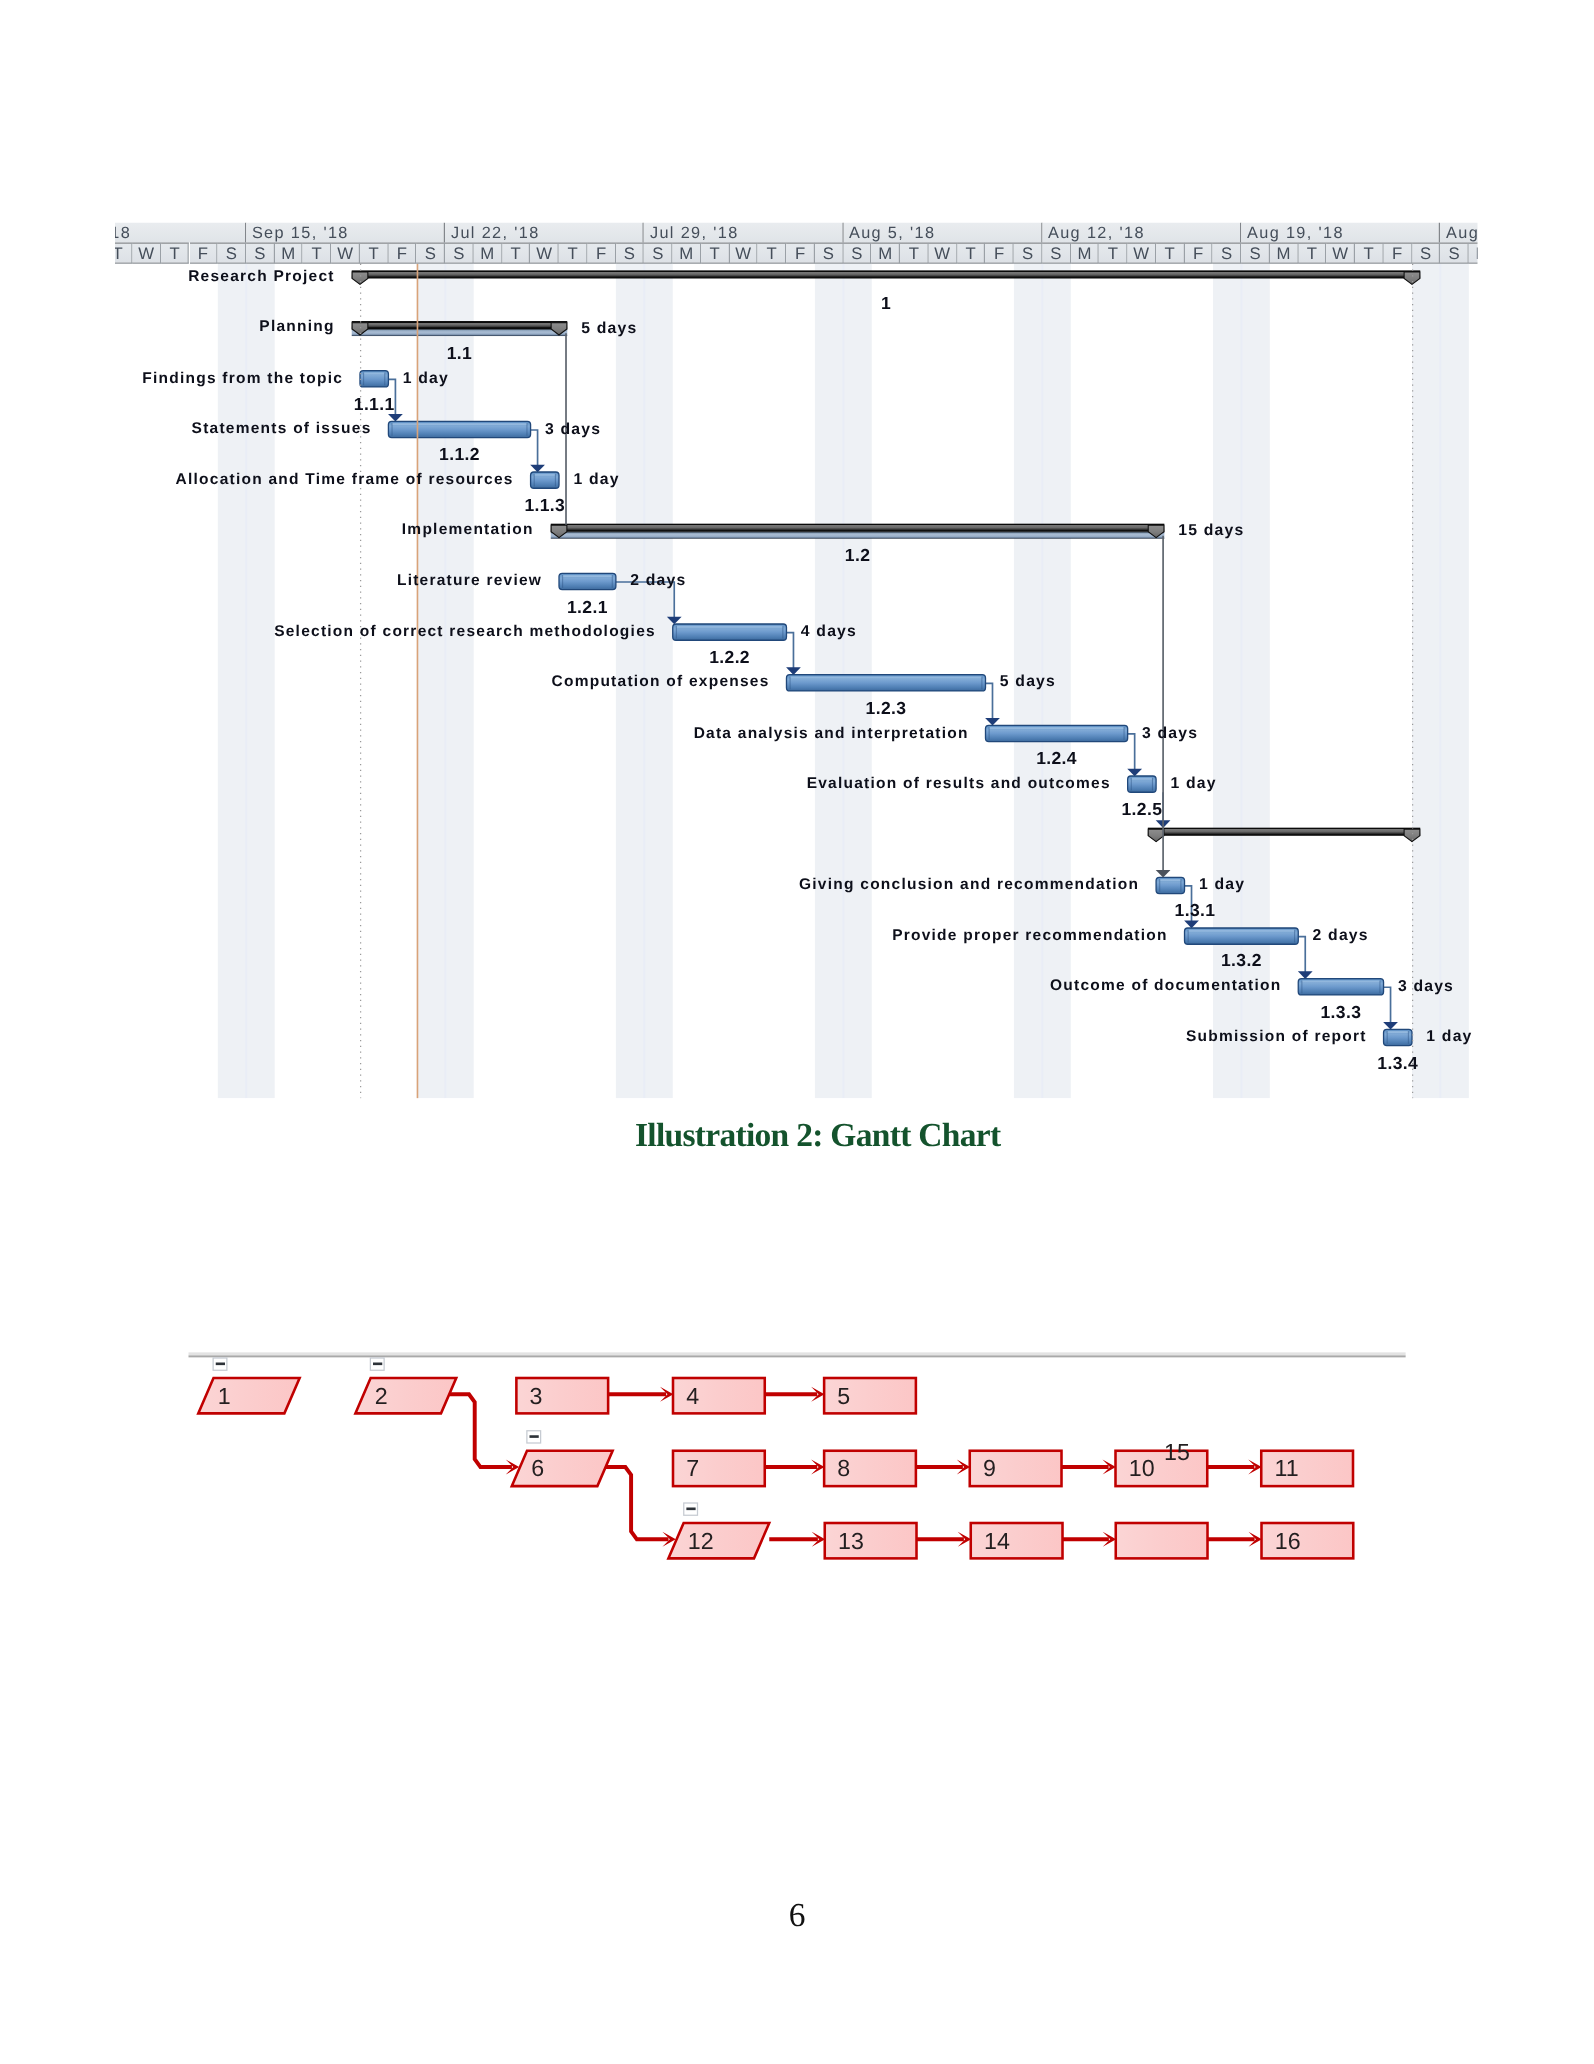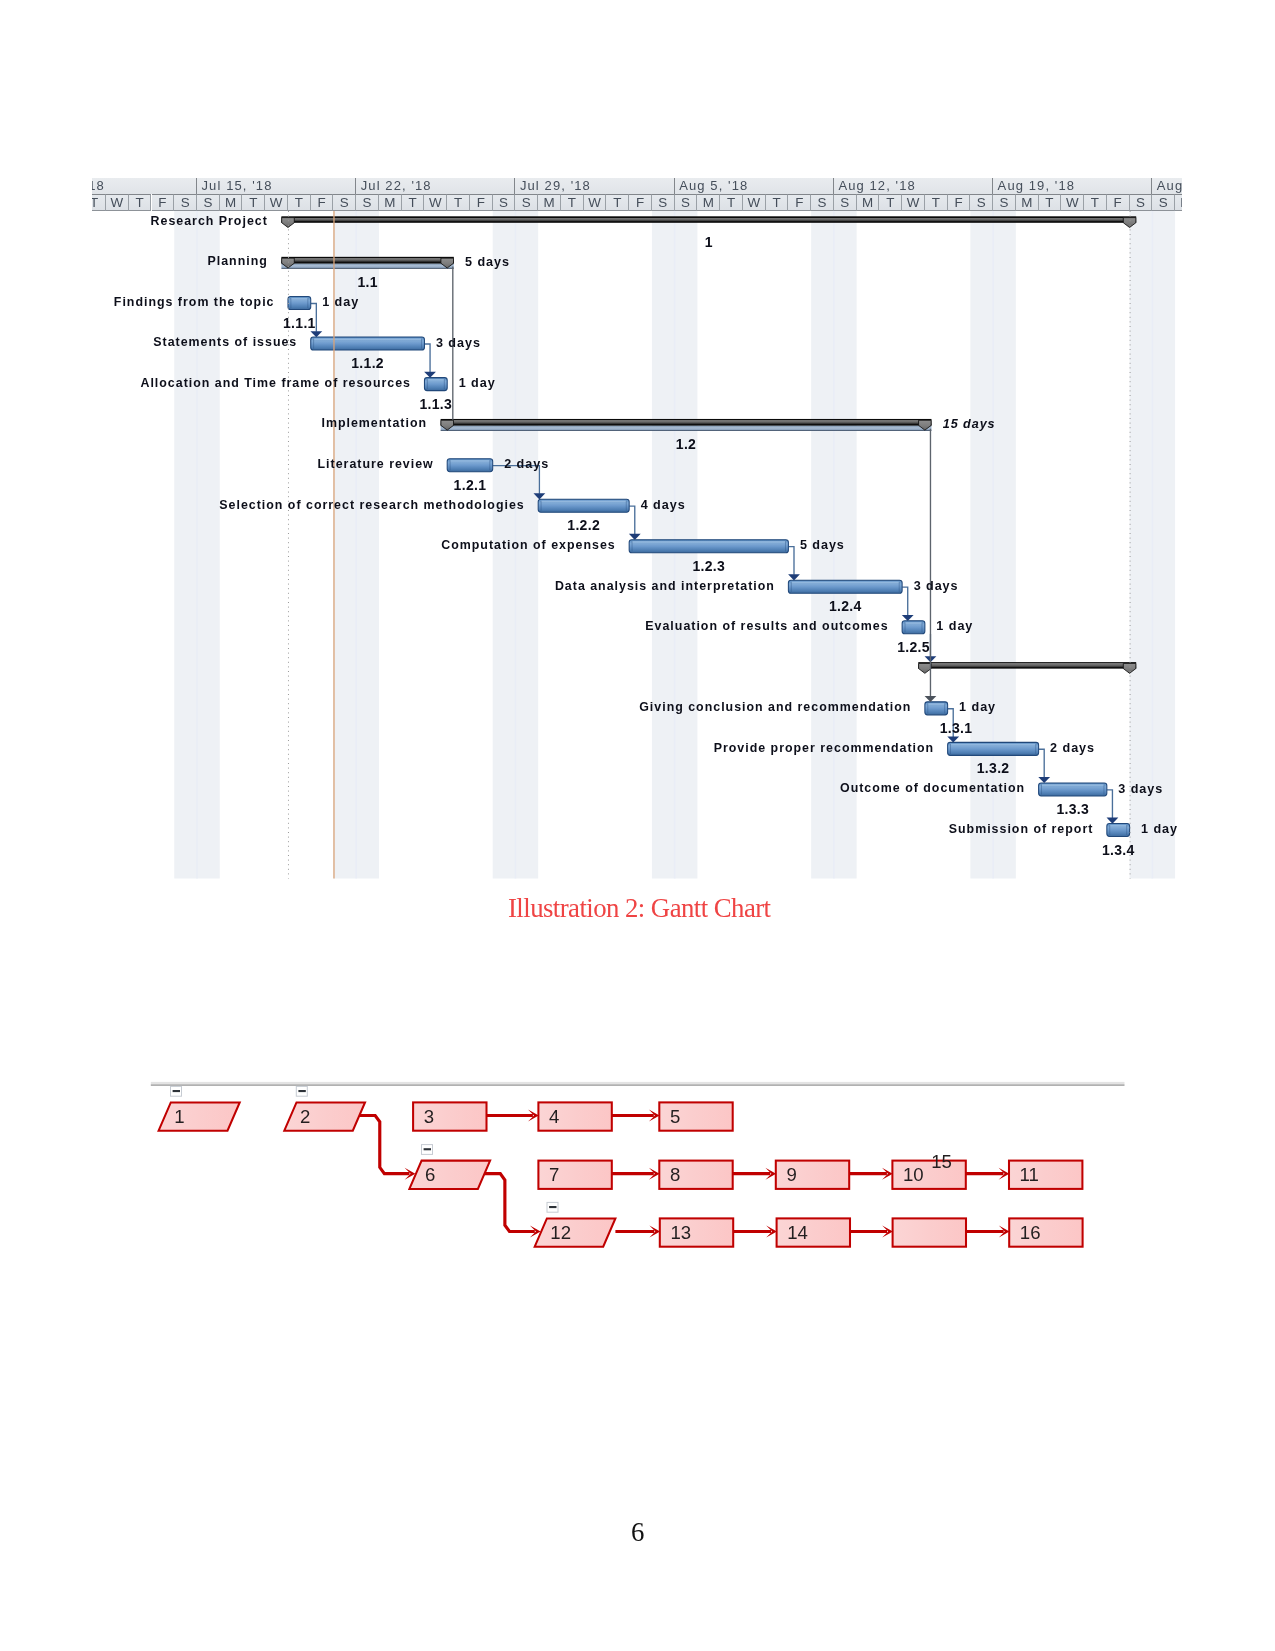--- a/index.html
+++ b/index.html
@@ -31,21 +31,21 @@
       text-align:right;letter-spacing:1.0px;}
   .dlabel{position:absolute;font-family:"Liberation Sans",sans-serif;
       font-weight:bold;font-size:12.6px;color:#0d0f1a;white-space:nowrap;
       letter-spacing:0.95px;}
   .wlabel{position:absolute;font-family:"Liberation Sans",sans-serif;
       font-weight:bold;font-size:14px;color:#0d0f1a;white-space:nowrap;
       text-align:center;letter-spacing:0.3px;}
 
   
   .caption{position:absolute;font-family:"Liberation Serif",serif;font-size:26.8px;
-      color:#ef4444;white-space:nowrap;letter-spacing:-0.56px;}
+      color:#14532d;white-space:nowrap;letter-spacing:-0.56px;font-weight:bold;}
   .pageno{position:absolute;font-family:"Liberation Serif",serif;font-size:26.8px;
       color:#121212;}
 
   
   #netwrap{position:absolute;left:0;top:0;width:1275px;height:1651px;}
   .nodelabel{position:absolute;font-family:"Liberation Sans",sans-serif;
       font-size:18.6px;color:#231f20;white-space:nowrap;line-height:18px;}
   .clipbox{position:absolute;overflow:hidden;}
 </style>
 </head>
@@ -261,21 +261,21 @@
             <line x1="838.472" y1="250.65" x2="838.472" y2="518.46"></line>
             <path d="M832.572,517.96 L844.372,517.96 L838.472,524.0600000000001 Z" stroke="none" fill="#4b525c"></path>
           </g>
         </g>
         <line x1="241.976" y1="33" x2="241.976" y2="700.5" stroke="#d9a379" stroke-width="1.3"></line>
         <line x1="196.48399999999998" y1="33" x2="196.48399999999998" y2="700.5" stroke="#9a9a9a" stroke-width="1" stroke-dasharray="1 3.6"></line>
         <line x1="1038.0859999999998" y1="33" x2="1038.0859999999998" y2="700.5" stroke="#9a9a9a" stroke-width="1" stroke-dasharray="1 3.6"></line>
       </svg>
     <div class="ghdr" id="ghdr">
         <div class="wkcell" style="left: -54.222px; width: 159.222px;">Jul 8, '18</div>
-        <div class="wkcell" style="left: 105px; width: 159.222px;">Jul 15, '18</div>
+        <div class="wkcell" style="left: 105px; width: 159.222px;">Sep 15, '18</div>
         <div class="wkcell" style="left: 264.222px; width: 159.222px;">Jul 22, '18</div>
         <div class="wkcell" style="left: 423.444px; width: 159.222px;">Jul 29, '18</div>
         <div class="wkcell" style="left: 582.666px; width: 159.222px;">Aug 5, '18</div>
         <div class="wkcell" style="left: 741.888px; width: 159.222px;">Aug 12, '18</div>
         <div class="wkcell" style="left: 901.11px; width: 159.222px;">Aug 19, '18</div>
         <div class="wkcell" style="left: 1060.33px; width: 45.492px;">Aug</div>
         <div class="dycell" style="left: -8.73px; width: 22.746px;">T</div>
         <div class="dycell" style="left: 14.016px; width: 22.746px;">W</div>
         <div class="dycell" style="left: 36.762px; width: 22.746px;">T</div>
         <div class="dycell" style="left: 59.508px; width: 22.746px;">F</div>
@@ -334,21 +334,21 @@
         <div class="tlabel" style="right:907.5160000000001px;top:116.86000000000001px;">Findings from the topic</div>
         <div class="dlabel" style="left:230.23px;top:117.16000000000001px;">1 day</div>
         <div class="wlabel" style="left:147.35699999999997px;width:120px;top:136.66px;">1.1.1</div>
         <div class="tlabel" style="right:884.77px;top:157.39000000000001px;">Statements of issues</div>
         <div class="dlabel" style="left:343.96px;top:157.69px;">3 days</div>
         <div class="wlabel" style="left:215.59499999999997px;width:120px;top:177.19px;">1.1.2</div>
         <div class="tlabel" style="right:771.04px;top:197.92000000000002px;">Allocation and Time frame of resources</div>
         <div class="dlabel" style="left:366.706px;top:198.22px;">1 day</div>
         <div class="wlabel" style="left:283.83299999999997px;width:120px;top:217.72px;">1.1.3</div>
         <div class="tlabel" style="right:754.9939999999999px;top:238.45000000000002px;">Implementation</div>
-        <div class="dlabel" style="left:850.6719999999999px;top:238.75px;font-style:italic;">15 days</div>
+        <div class="dlabel" style="left:850.6719999999999px;top:238.75px;">15 days</div>
         <div class="wlabel" style="left:534.039px;width:120px;top:258.25px;">1.2</div>
         <div class="tlabel" style="right:748.294px;top:278.98px;">Literature review</div>
         <div class="dlabel" style="left:412.198px;top:279.28000000000003px;">2 days</div>
         <div class="wlabel" style="left:317.952px;width:120px;top:298.78000000000003px;">1.2.1</div>
         <div class="tlabel" style="right:657.31px;top:319.51px;">Selection of correct research methodologies</div>
         <div class="dlabel" style="left:548.674px;top:319.81px;">4 days</div>
         <div class="wlabel" style="left:431.682px;width:120px;top:339.31px;">1.2.2</div>
         <div class="tlabel" style="right:566.326px;top:360.03999999999996px;">Computation of expenses</div>
         <div class="dlabel" style="left:707.896px;top:360.34px;">5 days</div>
         <div class="wlabel" style="left:556.785px;width:120px;top:379.84px;">1.2.3</div>

